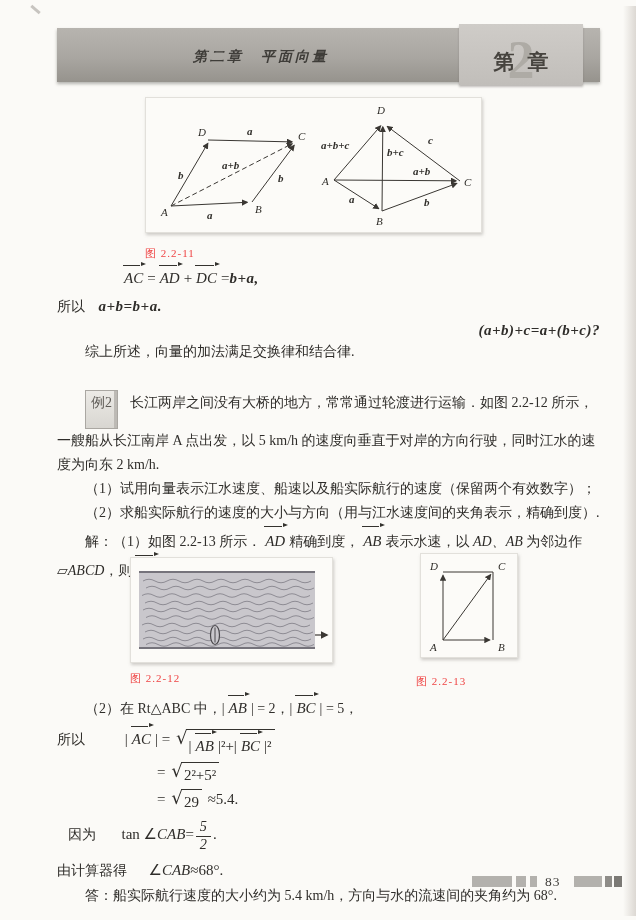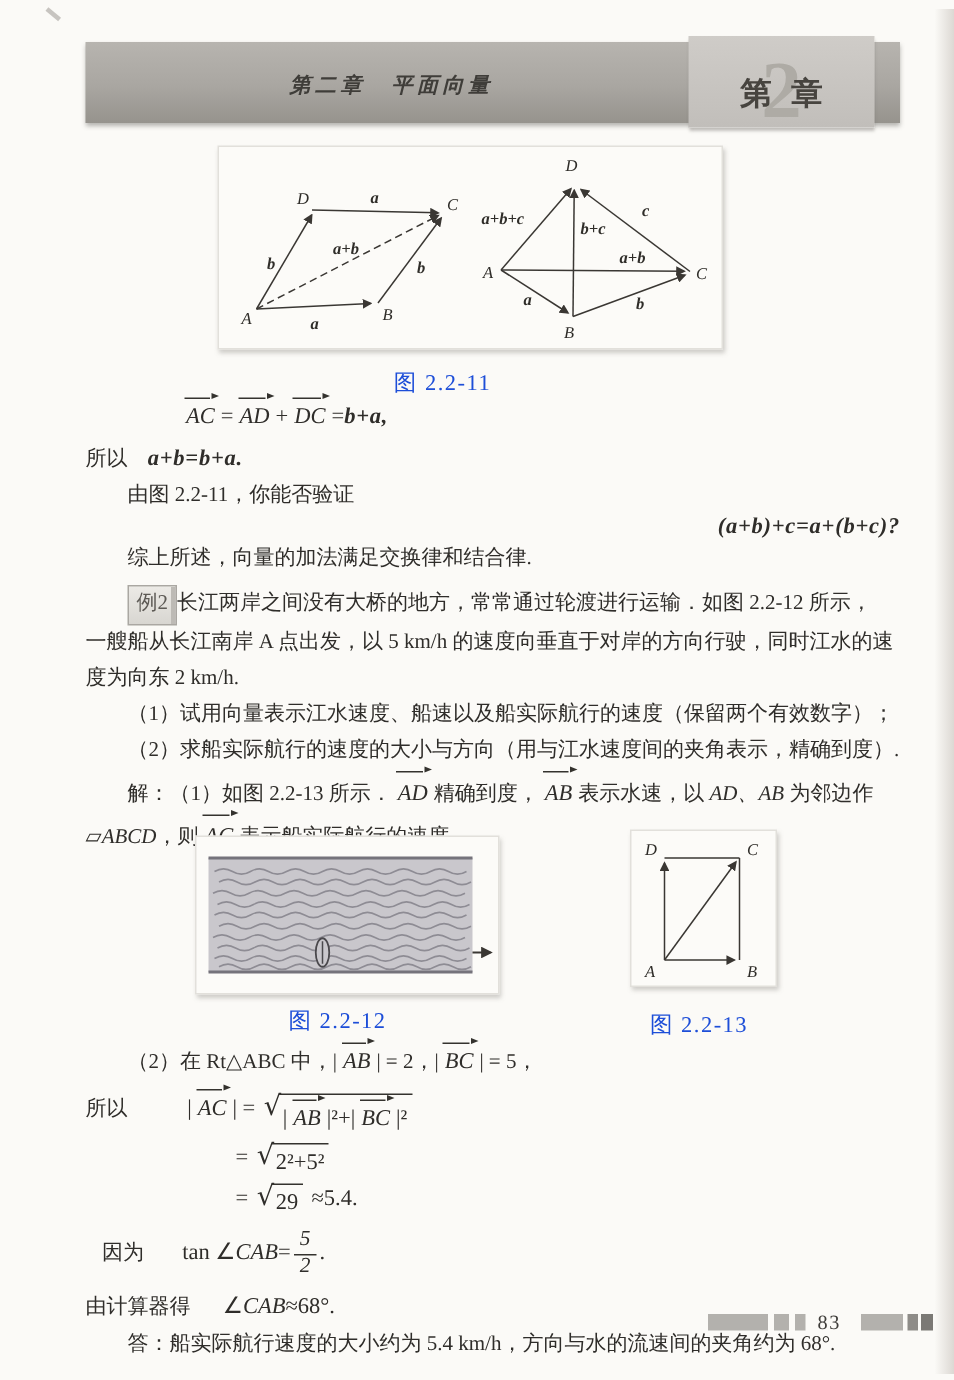--- a/index.html
+++ b/index.html
@@ -22,21 +22,21 @@
   .chapter-tab { position:absolute; right:17px; top:-4px; width:124px; height:61px;
     background:linear-gradient(180deg,#cfccc8,#c1beba); display:flex; align-items:flex-end;
     justify-content:center; padding-bottom:9px; box-shadow:0 2px 2px rgba(96,93,88,.35); }
   .chapter-tab .side { position:relative; z-index:2; font-size:21px; font-weight:bold; color:#47443f; }
   .chapter-tab .bignum { position:relative; z-index:1; font-size:54px; font-weight:bold;
     color:#aeaba5; line-height:.72; margin:0 -7px; top:4px; }
 
   
   .figbox { position:absolute; background:#fcfbf8; border:1px solid #e2e0db;
     box-shadow:1px 2px 3px rgba(120,117,111,.35); }
-  .figcap { position:absolute; font-size:15px; color:#1d4ed8; text-align:center; letter-spacing:1px; }
+  .figcap { position:absolute; font-size:11px; color:#ef4444; text-align:left; letter-spacing:1px; }
 
   
   .tblock { position:absolute; left:57px; width:543px; font-size:14px; line-height:21px; }
   .line { white-space:nowrap; }
   .math { font-size:15px; }
   i, .mi { font-style:italic; }
   .mb { font-weight:bold; font-style:italic; letter-spacing:.5px; }
   .sym { font-family:"DejaVu Sans","Liberation Sans",sans-serif; font-style:normal; }
 
   
@@ -51,21 +51,21 @@
   .sqrt-body { border-top:1.2px solid #34322e; padding:2px 3px 0 3px; }
 
   
   .frac { display:inline-block; vertical-align:middle; text-align:center; line-height:1.12;
     font-style:italic; font-size:.95em; margin:0 2px; }
   .frac .fn { display:block; border-bottom:1.2px solid #34322e; padding:0 4px 1px; }
   .frac .fd { display:block; }
 
   .ex-badge { display:inline-block; border:1px solid #aaa7a2; color:#5d5a55;
     background:linear-gradient(180deg,#eceae6,#d8d6d1); box-shadow:inset -3px 0 0 #bdbab5;
-    padding:0 5px 1px; font-size:14px; }
+    padding:0 5px 13px; margin-right:12px; font-size:14px; }
 
   .svglab text { font-family:"Liberation Serif",serif; font-style:italic; font-size:11px; fill:#2f2d29; }
   .svglab text.bold { font-weight:bold; }
 
   
   .fbar { position:absolute; top:876px; height:11px; background:#b3b1ad; }
   .page-num { position:absolute; top:874px; left:545px; font-size:13.5px; color:#3f3d3a; letter-spacing:1px; }
 </style>
 </head>
 <body>
@@ -134,21 +134,20 @@
   <div class="figcap" style="left:145px;top:246px;width:300px">图 2.2-11</div>
 
   <div class="tblock" style="top:264px">
     <div class="line math" style="padding-left:63px;margin-bottom:7px">
       <span class="vec">AC</span><span>=</span><span class="vec">AD</span><span>+</span><span class="vec">DC</span><span>=</span><span class="mb">b+a,</span>
     </div>
     <div class="line" style="margin-bottom:3px">
       <span>所以</span>
       <span class="math mb" style="margin-left:10px">a+b=b+a.</span>
     </div>
-    <div class="line" style="padding-left:28px">由图 2.2-11，你能否验证</div>
     <div class="line math mb" style="text-align:right">(a+b)+c=a+(b+c)?</div>
     <div class="line" style="padding-left:28px">综上所述，向量的加法满足交换律和结合律.</div>
   </div>
 
   <div class="tblock" style="top:390px;line-height:24px">
     <div class="line" style="padding-left:28px">
       <span class="ex-badge">例2</span><span>长江两岸之间没有大桥的地方，常常通过轮渡进行运输．如图 2.2-12 所示，</span>
     </div>
     <div class="line">一艘船从长江南岸 A 点出发，以 5 km/h 的速度向垂直于对岸的方向行驶，同时江水的速</div>
     <div class="line">度为向东 2 km/h.</div>

